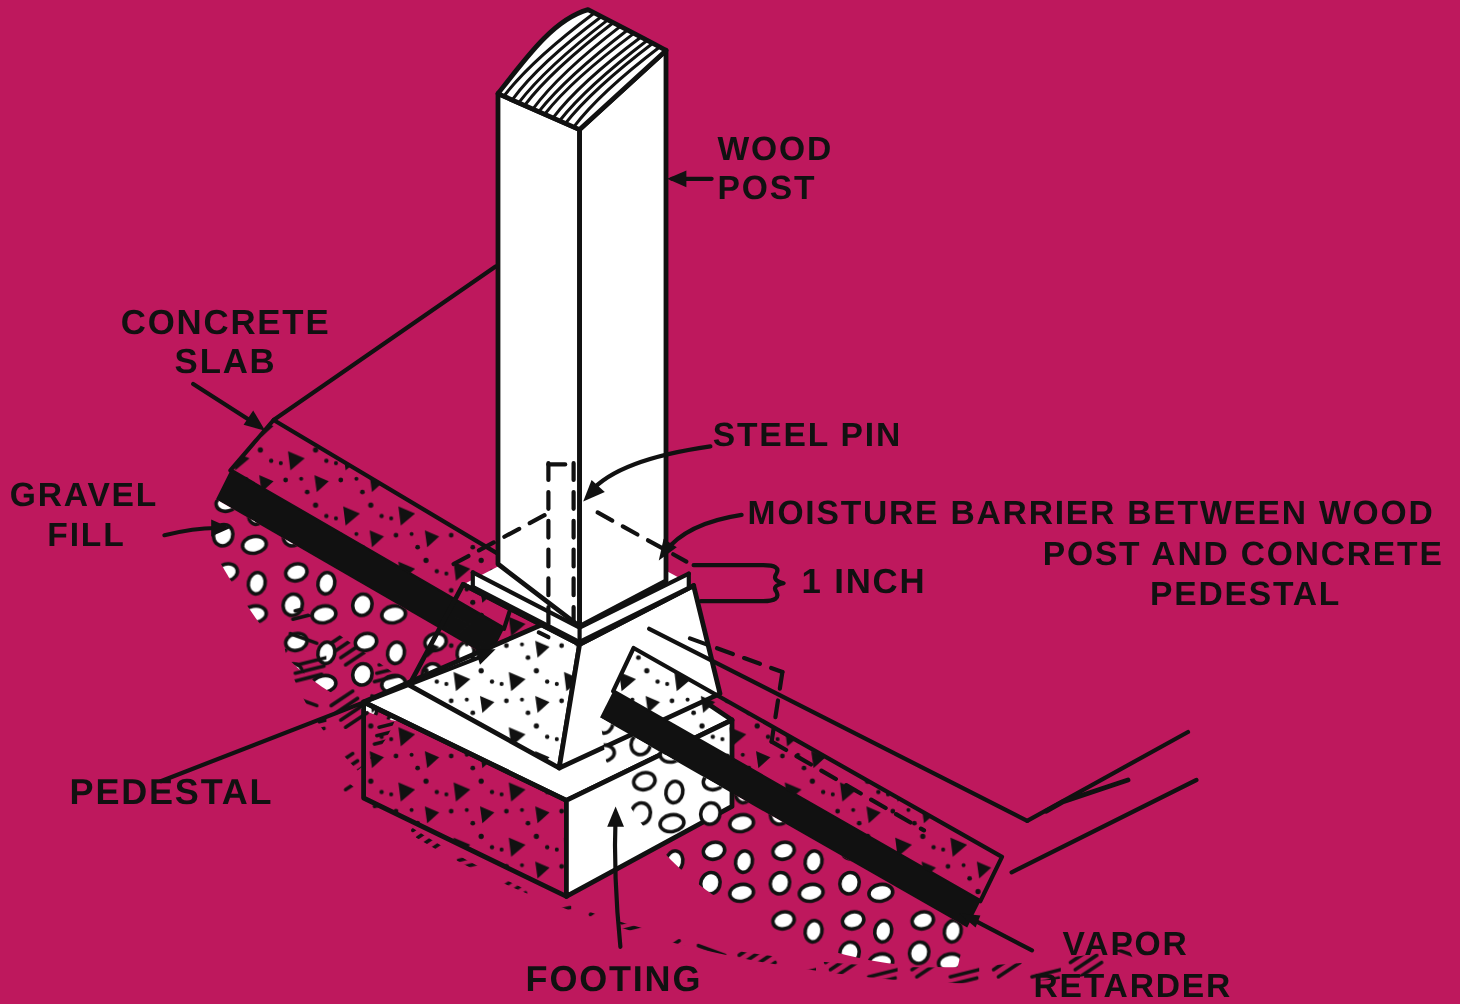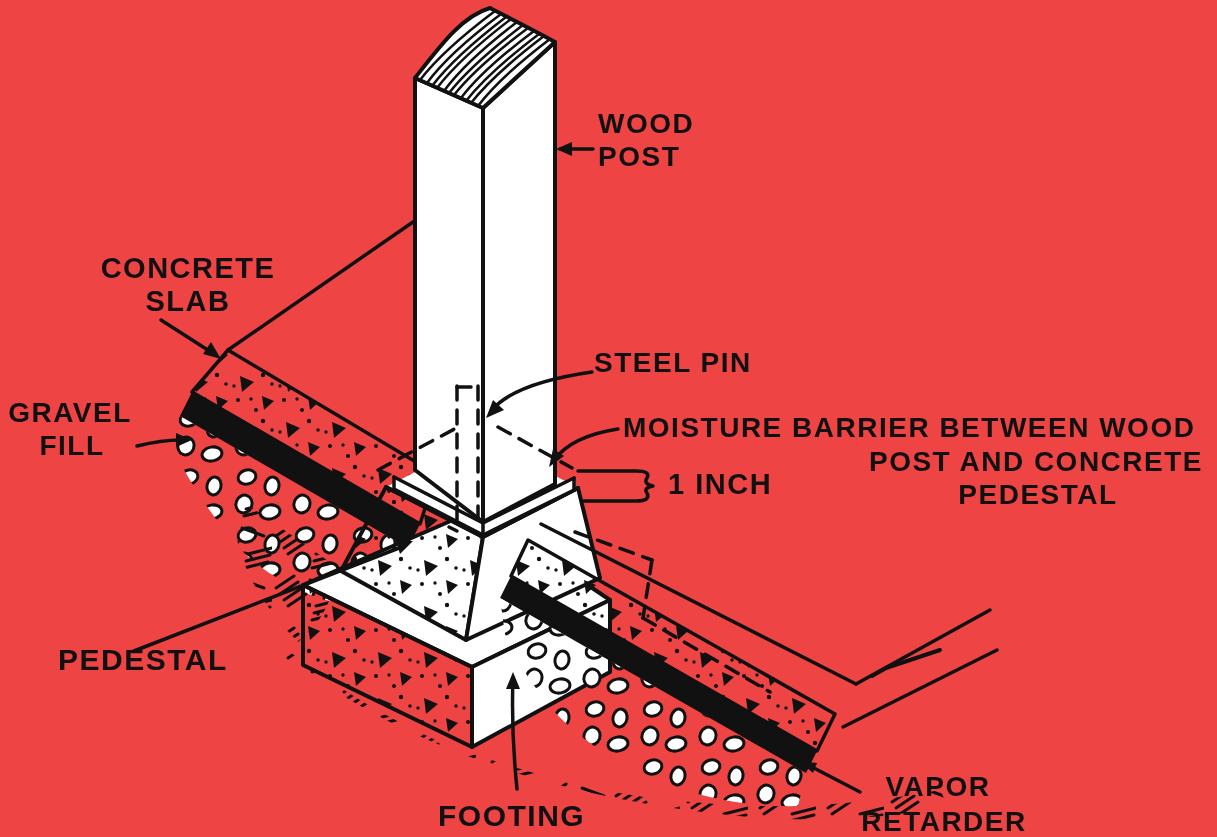--- a/index.html
+++ b/index.html
@@ -1,16 +1,16 @@
 <!DOCTYPE html>
 <html><head>
 <meta charset="utf-8">
 <style>
   html,body{margin:0;padding:0;background:#fff;}
-  .stage{position:relative;width:1217px;height:837px;background:#ef4444;overflow:hidden;text-align:center;}
+  .stage{position:relative;width:1217px;height:837px;background:#be185d;overflow:hidden;text-align:center;}
   svg{position:absolute;left:0;top:0;}
   text{font-family:"Liberation Sans","DejaVu Sans",sans-serif;font-weight:bold;fill:#111;letter-spacing:1.5px;}
 </style>
 </head>
 <body>
 
 <div class="stage">
 <svg width="1217" height="837" viewBox="0 0 1217 837">
   <defs>
     <pattern id="agg" width="46" height="46" patternUnits="userSpaceOnUse">

